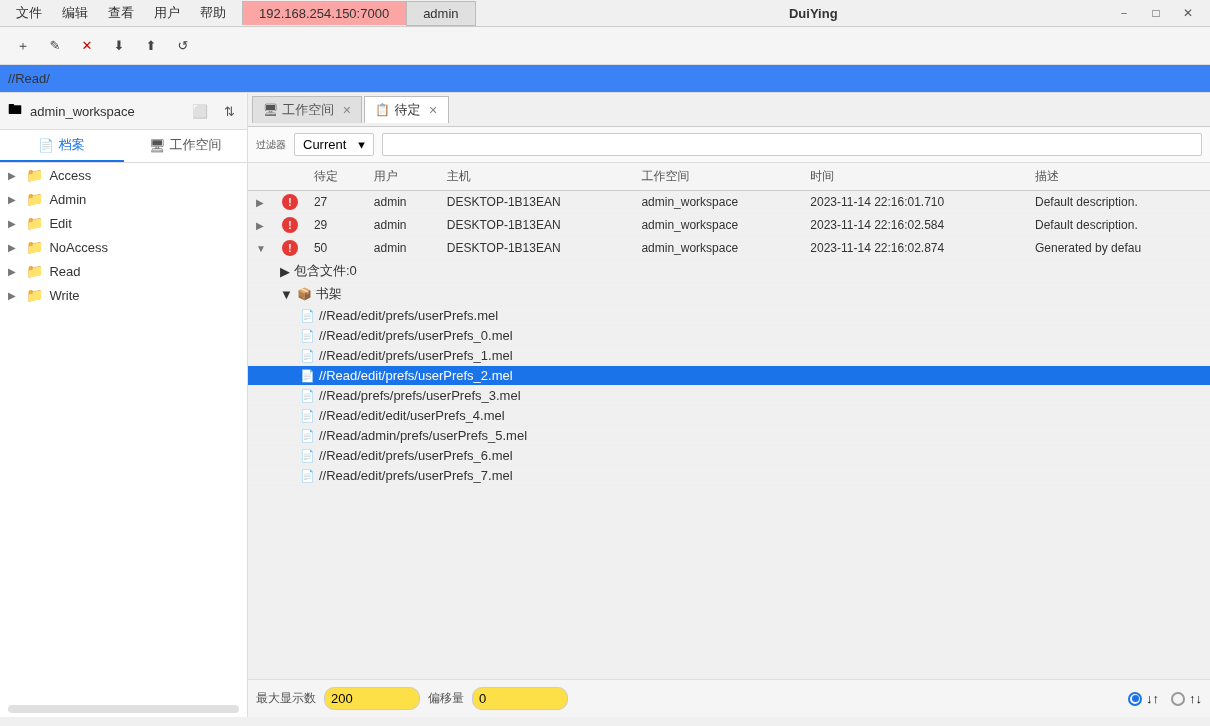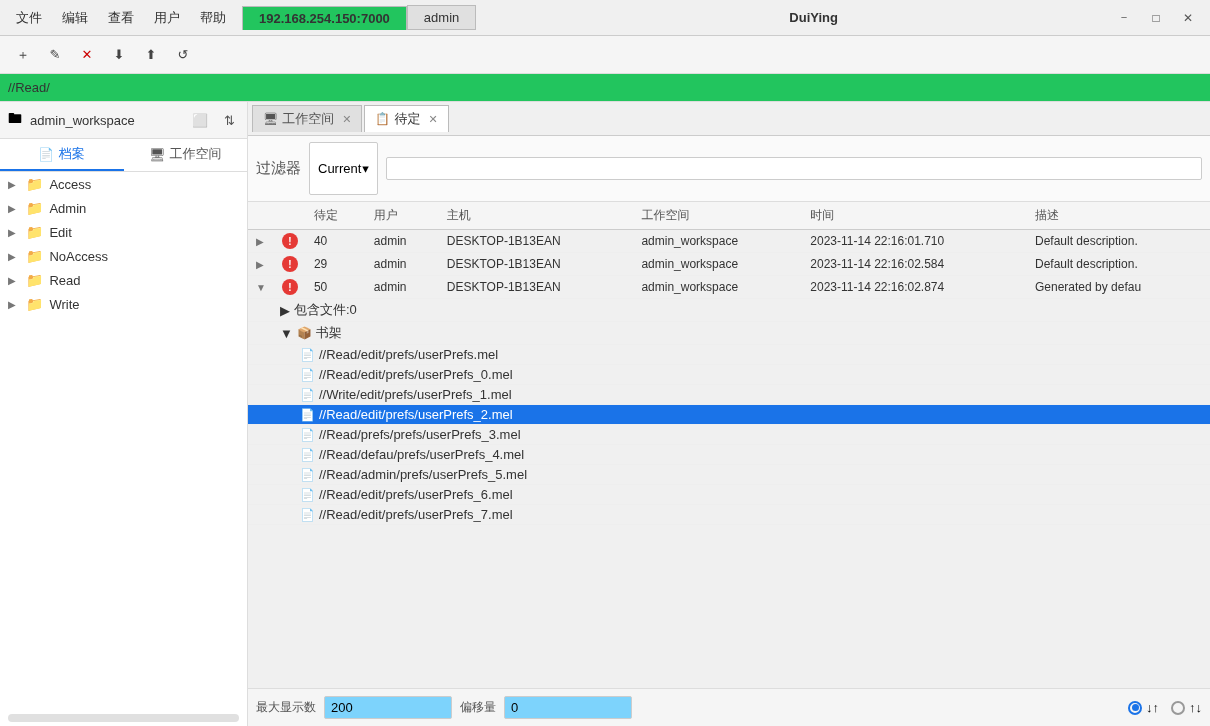--- a/index.html
+++ b/index.html
@@ -2,50 +2,50 @@
 <html><head>
   <meta charset="utf-8">
   <style>
     * { box-sizing: border-box; margin: 0; padding: 0; font-family: 'Microsoft YaHei', Arial, sans-serif; font-size: 13px; }
     body { background: #f0f0f0; width: 1210px; height: 726px; overflow: hidden; }
 
     
     .titlebar {
       display: flex; align-items: center;
       background: #f0f0f0; border-bottom: 1px solid #ccc;
-      height: 36px; padding: 0 8px;
+      height: 27px; padding: 0 8px;
     }
     .titlebar-menu { display: flex; gap: 4px; }
     .menu-item { padding: 4px 8px; cursor: pointer; color: #333; }
     .titlebar-tabs { display: flex; align-items: center; margin-left: 8px; }
     .titlebar-tab {
       padding: 4px 16px; border: 1px solid #bbb;
       background: #e0e0e0; cursor: pointer; color: #333;
     }
-    .titlebar-tab.active { background: #22c55e; border-bottom: none; font-weight: bold; }
+    .titlebar-tab.active { background: #fca5a5; border-bottom: none; }
     .titlebar-title { flex: 1; text-align: center; font-weight: bold; color: #333; padding-left: 41px; }
     .titlebar-controls { display: flex; gap: 4px; }
     .win-btn { width: 28px; height: 22px; display: flex; align-items: center; justify-content: center; cursor: pointer; color: #555; font-size: 12px; }
 
     
     .toolbar {
       display: flex; align-items: center;
       background: #f5f5f5; border-bottom: 1px solid #ddd;
       height: 38px; padding: 0 8px; gap: 2px;
     }
     .toolbar-btn {
       width: 30px; height: 28px;
       display: flex; align-items: center; justify-content: center;
       cursor: pointer; border-radius: 3px; color: #444;
       border: 1px solid transparent;
     }
 
     
     .pathbar {
-      background: #22c55e; border-bottom: 1px solid #ddd;
+      background: #3b82f6; border-bottom: 1px solid #ddd;
       height: 28px; padding: 0 8px;
       display: flex; align-items: center;
       color: #333; font-size: 13px;
     }
 
     
     .main {
       display: flex; height: calc(726px - 36px - 38px - 28px);
     }
 
@@ -103,24 +103,24 @@
     .content-tab.active { background: #fff; color: #333; }
     .tab-close { color: #888; cursor: pointer; font-size: 11px; margin-left: 4px; }
     .tab-icon { font-size: 12px; }
 
     
     .filter-bar {
       display: flex; align-items: center;
       padding: 6px 8px; border-bottom: 1px solid #ddd;
       background: #fafafa; gap: 8px;
     }
-    .filter-label { color: #555; font-size: 15px; }
+    .filter-label { color: #555; font-size: 10px; }
     .filter-select {
-      display: flex; align-items: center; gap: 1px;
-      border: 1px solid #ccc; padding: 18px 8px;
+      display: flex; align-items: center; gap: 12px;
+      border: 1px solid #ccc; padding: 3px 8px;
       background: #fff; cursor: pointer; border-radius: 2px;
     }
     .filter-input {
       flex: 1; border: 1px solid #ccc; padding: 3px 6px;
       background: #fff; border-radius: 2px; outline: none;
     }
 
     
     .table-container { flex: 1; overflow-y: auto; overflow-x: hidden; }
     .table { width: 100%; border-collapse: collapse; }
@@ -146,22 +146,22 @@
     .folder-sm { color: #c8a000; font-size: 12px; }
 
     
     .bottom-bar {
       display: flex; align-items: center;
       border-top: 1px solid #ddd; background: #f5f5f5;
       padding: 0 8px; gap: 8px; height: 38px;
     }
     .bottom-label { color: #555; font-size: 12px; }
     .bottom-input {
-      border: 1px solid #ccc; padding: 3px 6px; width: 128px;
-      background: #7dd3fc; border-radius: 2px;
+      border: 1px solid #ccc; padding: 3px 6px; width: 96px;
+      background: #fde047; border-radius: 10px;
     }
     .radio-group { display: flex; align-items: center; gap: 12px; margin-left: auto; }
     .radio-item { display: flex; align-items: center; gap: 4px; cursor: pointer; }
     .radio-circle { width: 14px; height: 14px; border-radius: 50%; border: 2px solid #1a73e8; display: flex; align-items: center; justify-content: center; }
     .radio-circle.filled::after { content:''; width: 7px; height: 7px; background: #1a73e8; border-radius: 50%; }
     .radio-circle.empty { border-color: #999; }
   </style>
 </head>
 <body>
 
@@ -288,21 +288,21 @@
             <th>工作空间</th>
             <th>时间</th>
             <th>描述</th>
           </tr>
         </thead>
         <tbody>
 
           <tr class="table-row">
             <td class="expand-cell"><span class="expand-btn">▶</span></td>
             <td><span class="status-icon status-error">!</span></td>
-            <td>40</td>
+            <td>27</td>
             <td>admin</td>
             <td>DESKTOP-1B13EAN</td>
             <td>admin_workspace</td>
             <td>2023-11-14 22:16:01.710</td>
             <td>Default description.</td>
           </tr>
 
           <tr class="table-row">
             <td class="expand-cell"><span class="expand-btn">▶</span></td>
             <td><span class="status-icon status-error">!</span></td>
@@ -356,21 +356,21 @@
               <div class="tree-indent2">
                 <span class="file-icon">📄</span>
                 <span>//Read/edit/prefs/userPrefs_0.mel</span>
               </div>
             </td>
           </tr>
           <tr class="tree-row">
             <td colspan="8">
               <div class="tree-indent2">
                 <span class="file-icon">📄</span>
-                <span>//Write/edit/prefs/userPrefs_1.mel</span>
+                <span>//Read/edit/prefs/userPrefs_1.mel</span>
               </div>
             </td>
           </tr>
           <tr class="tree-row row-selected">
             <td colspan="8">
               <div class="tree-indent2">
                 <span class="file-icon">📄</span>
                 <span>//Read/edit/prefs/userPrefs_2.mel</span>
               </div>
             </td>
@@ -380,21 +380,21 @@
               <div class="tree-indent2">
                 <span class="file-icon">📄</span>
                 <span>//Read/prefs/prefs/userPrefs_3.mel</span>
               </div>
             </td>
           </tr>
           <tr class="tree-row">
             <td colspan="8">
               <div class="tree-indent2">
                 <span class="file-icon">📄</span>
-                <span>//Read/defau/prefs/userPrefs_4.mel</span>
+                <span>//Read/edit/edit/userPrefs_4.mel</span>
               </div>
             </td>
           </tr>
           <tr class="tree-row">
             <td colspan="8">
               <div class="tree-indent2">
                 <span class="file-icon">📄</span>
                 <span>//Read/admin/prefs/userPrefs_5.mel</span>
               </div>
             </td>

